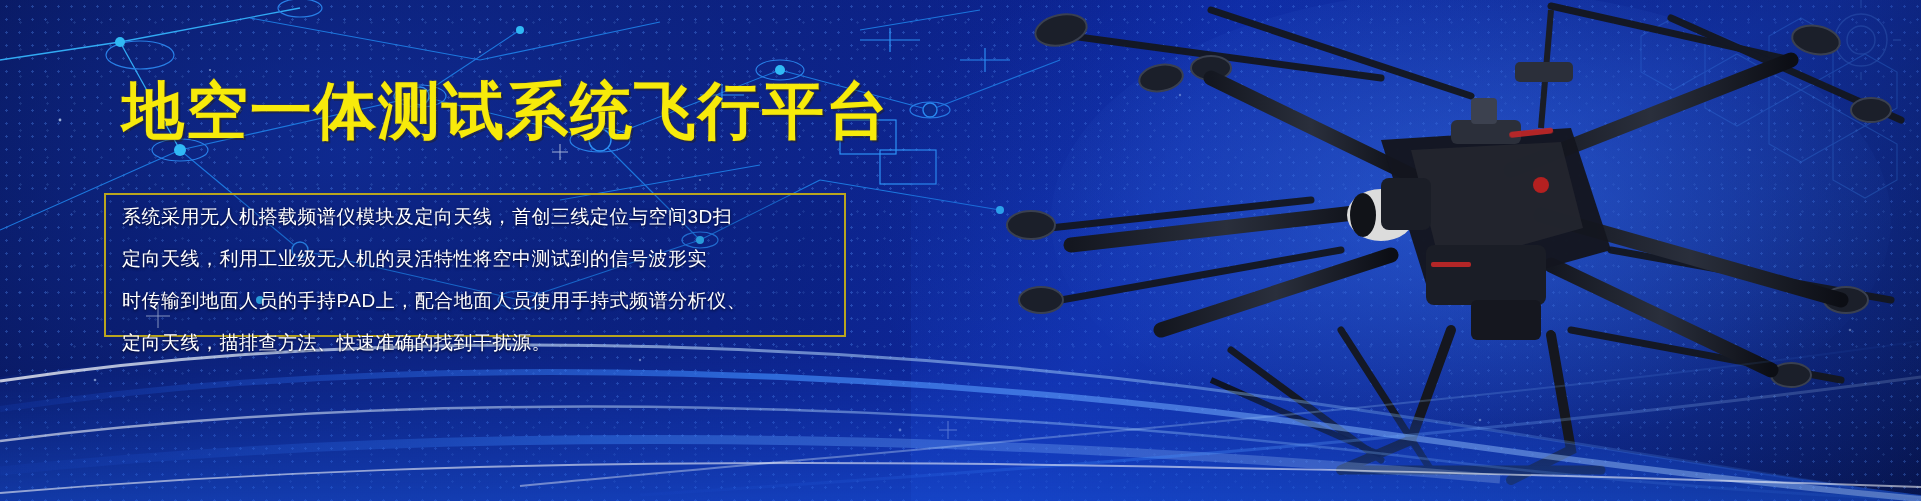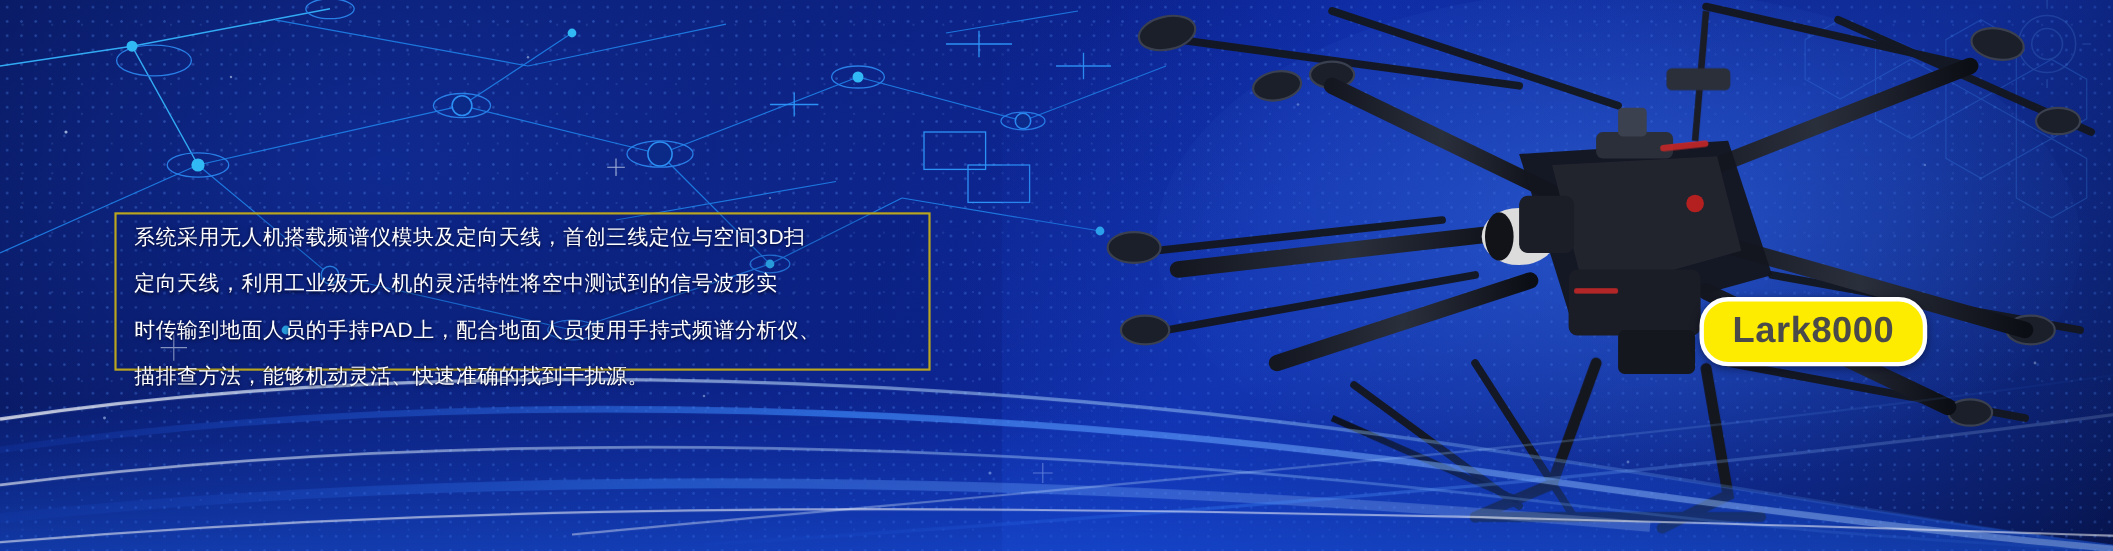--- a/index.html
+++ b/index.html
@@ -291,24 +291,24 @@
       <path d="M0 100 C 400 40, 900 58, 1380 132 C 1620 168, 1810 202, 1921 216" stroke="url(#wg2)" stroke-width="3"></path>
       <path d="M0 128 C 420 66, 930 86, 1420 158 C 1650 190, 1830 210, 1921 218" stroke="url(#wg1)" stroke-width="6"></path>
       <path d="M0 160 C 440 104, 960 120, 1460 182 C 1680 208, 1850 216, 1921 219" stroke="url(#wg2)" stroke-width="2.5" opacity=".8"></path>
       <path d="M0 190 C 460 142, 980 152, 1500 198" stroke="url(#wg1)" stroke-width="9" opacity=".6"></path>
       <path d="M1921 60 C 1500 120, 1000 160, 520 205" stroke="url(#wg2)" stroke-width="2" opacity=".55"></path>
       <path d="M1921 96 C 1520 150, 1080 186, 640 214" stroke="url(#wg1)" stroke-width="3" opacity=".5"></path>
       <path d="M0 212 C 500 170, 1000 176, 1921 206" stroke="#ffffff" stroke-width="2" opacity=".55"></path>
     </g>
   </svg>
 
+  <div class="title">地空一体测试系统飞行平台</div>
 
   <div class="desc-box"></div>
   <div class="desc-text">
     <span class="desc-line">系统采用无人机搭载频谱仪模块及定向天线，首创三线定位与空间3D扫</span>
     <span class="desc-line">定向天线，利用工业级无人机的灵活特性将空中测试到的信号波形实</span>
     <span class="desc-line">时传输到地面人员的手持PAD上，配合地面人员使用手持式频谱分析仪、</span>
-    <span class="desc-line">描排查方法，能够机动灵活、快速准确的找到干扰源。</span>
+    <span class="desc-line">定向天线，描排查方法、快速准确的找到干扰源。</span>
   </div>
 
-  <div class="badge">Lark8000</div>
 
 </div>
 
 </body></html>

